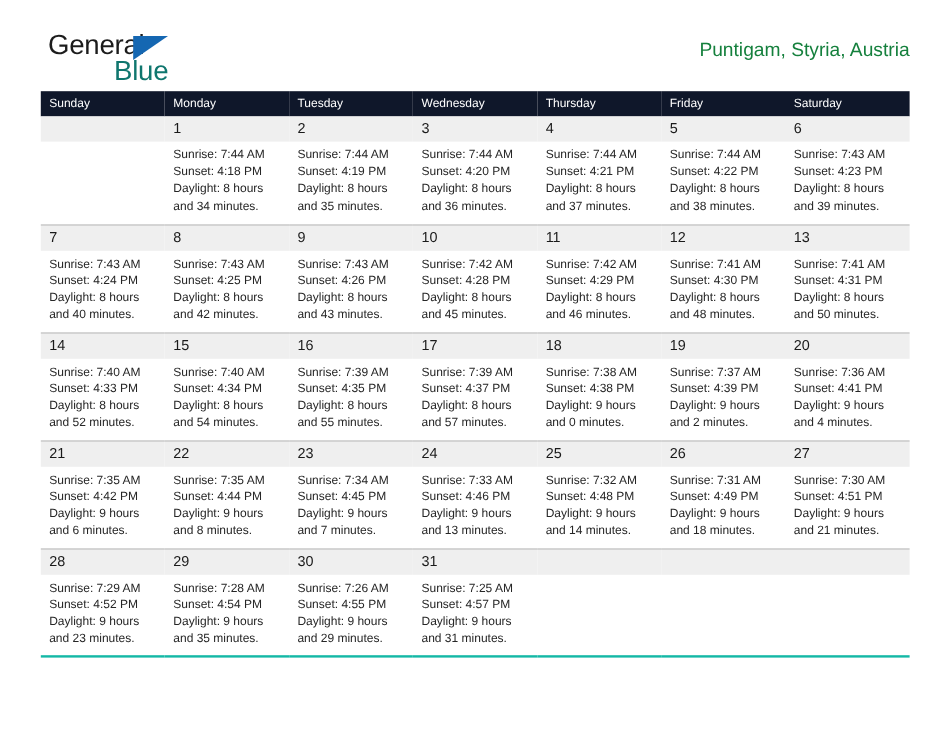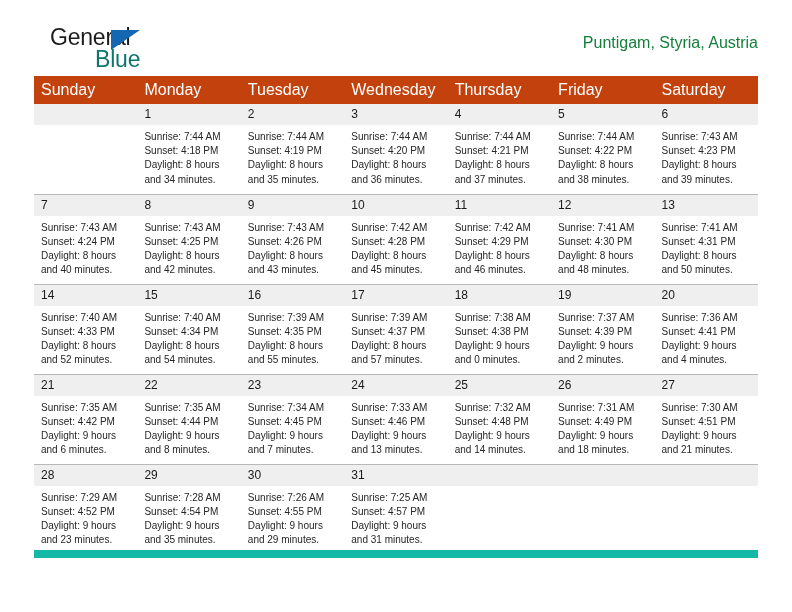--- a/index.html
+++ b/index.html
@@ -34,21 +34,21 @@
   }
 
   .logo {
     position: relative;
     width: 120px;
     height: 46px;
     line-height: 1;
   }
   .logo-general {
     position: absolute;
-    left: 16px;
+    left: 6px;
     top: 0;
     font-size: 23px;
     letter-spacing: -0.2px;
     color: #1c1c1c;
     font-family: "Liberation Sans", sans-serif;
   }
   .logo-triangle {
     position: absolute;
     left: 77px;
     top: 4px;
@@ -84,41 +84,41 @@
   }
 
   
   .calendar {
     width: 724px;
     border-collapse: collapse;
     table-layout: fixed;
     margin-top: 4px;
   }
   .calendar th {
-    background: #c2410c;
+    background: #0f172a;
     color: #ffffff;
-    font-size: 16px;
+    font-size: 10px;
     font-weight: normal;
     text-align: left;
     padding: 5px 0 5px 7px;
     height: 19px;
     box-sizing: border-box;
   }
   .calendar td {
     vertical-align: top;
     padding: 0;
     border-top: 1px solid #b9b9b9;
     height: 90px;
     box-sizing: border-box;
   }
   .calendar tr.week:first-child td {
     border-top: none;
   }
   .calendar tr.week:last-child td {
-    border-bottom: 8px solid #14b8a6;
+    border-bottom: 2px solid #14b8a6;
   }
 
   .daynum {
     background: #efefef;
     font-size: 12px;
     color: #1a1a1a;
     padding: 3px 0 4px 7px;
     height: 21px;
     box-sizing: border-box;
   }

